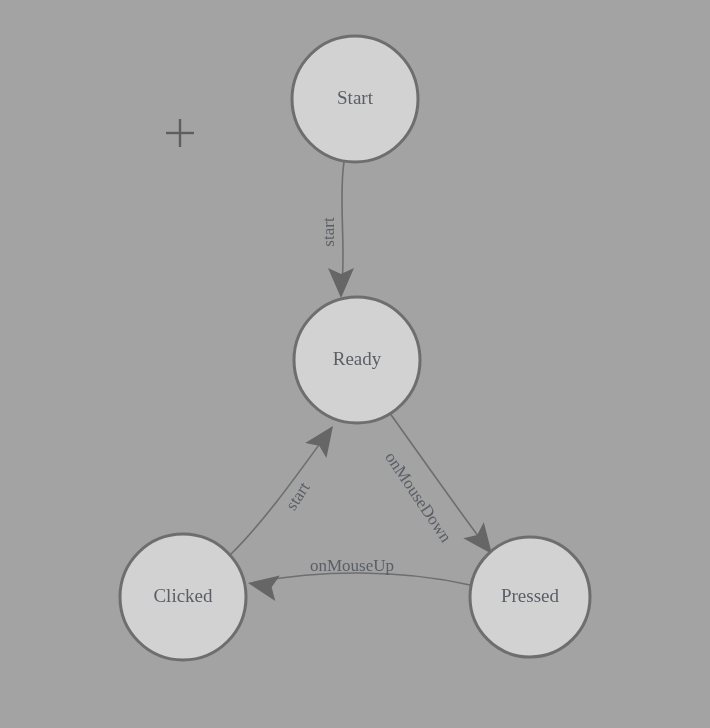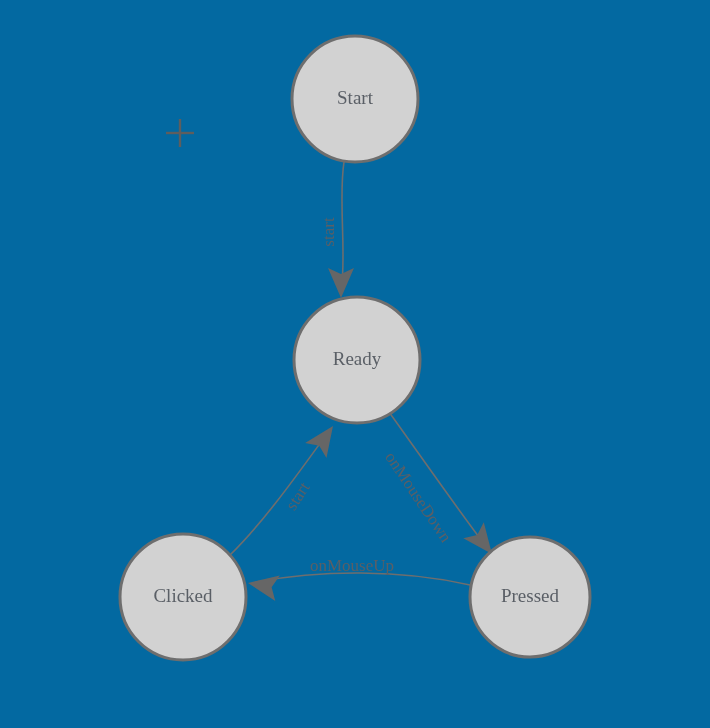--- a/index.html
+++ b/index.html
@@ -12,21 +12,21 @@
     width: 710px;
     height: 728px;
     font-family: "Liberation Serif", serif;
     overflow: hidden;
     position: relative;
   }
   #canvas-root {
     position: relative;
     width: 710px;
     height: 728px;
-    background: #0369a1;
+    background: #a3a3a3;
   }
   svg#diagram {
     display: block;
     width: 710px;
     height: 728px;
   }
   .node-circle {
     fill: #d2d2d2;
     stroke: #6e6e6e;
     stroke-width: 3;

